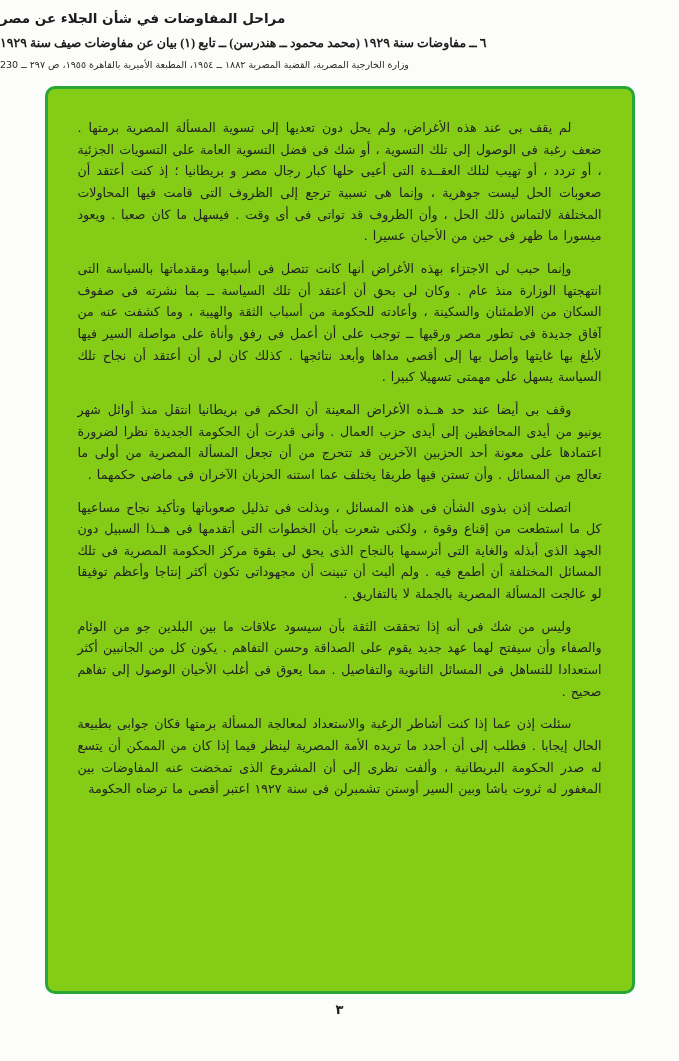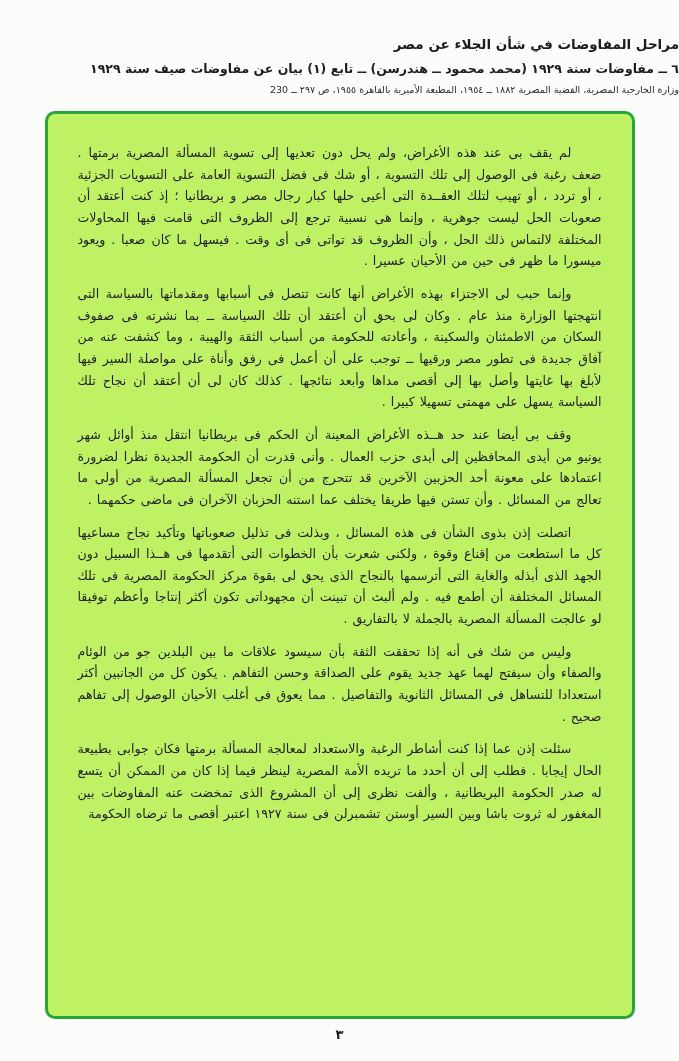--- a/index.html
+++ b/index.html
@@ -15,48 +15,49 @@
     overflow: hidden;
   }
   .page {
     width: 679px;
     height: 1061px;
     position: relative;
     box-sizing: border-box;
   }
   .header {
     direction: rtl;
-    text-align: right;
-    padding-top: 36px;
+    text-align: left;
+    padding-top: 10px;
   }
   .header .title {
     font-size: 13.5px;
     font-weight: bold;
     letter-spacing: 0.2px;
   }
   .header .subtitle {
     font-size: 12.5px;
     font-weight: bold;
     margin-top: 9px;
+    font-family: Liberation Serif, serif;
   }
   .header .source {
     font-size: 9.5px;
     margin-top: 8px;
     color: #2a2a2a;
   }
   .content-box {
     box-sizing: border-box;
     width: 590px;
     margin: 16px auto 0 auto;
     border: 3px solid #27a737;
     border-radius: 10px;
     padding: 28px 30px 18px 30px;
     min-height: 908px;
     direction: rtl;
-    background: #bef264;
+    background: #84cc16;
   }
   .content-box p {
     margin: 0 0 11px 0;
     font-size: 12.6px;
     line-height: 1.72;
     text-align: justify;
     text-indent: 2.4em;
     color: #222;
     word-spacing: 1px;
   }

